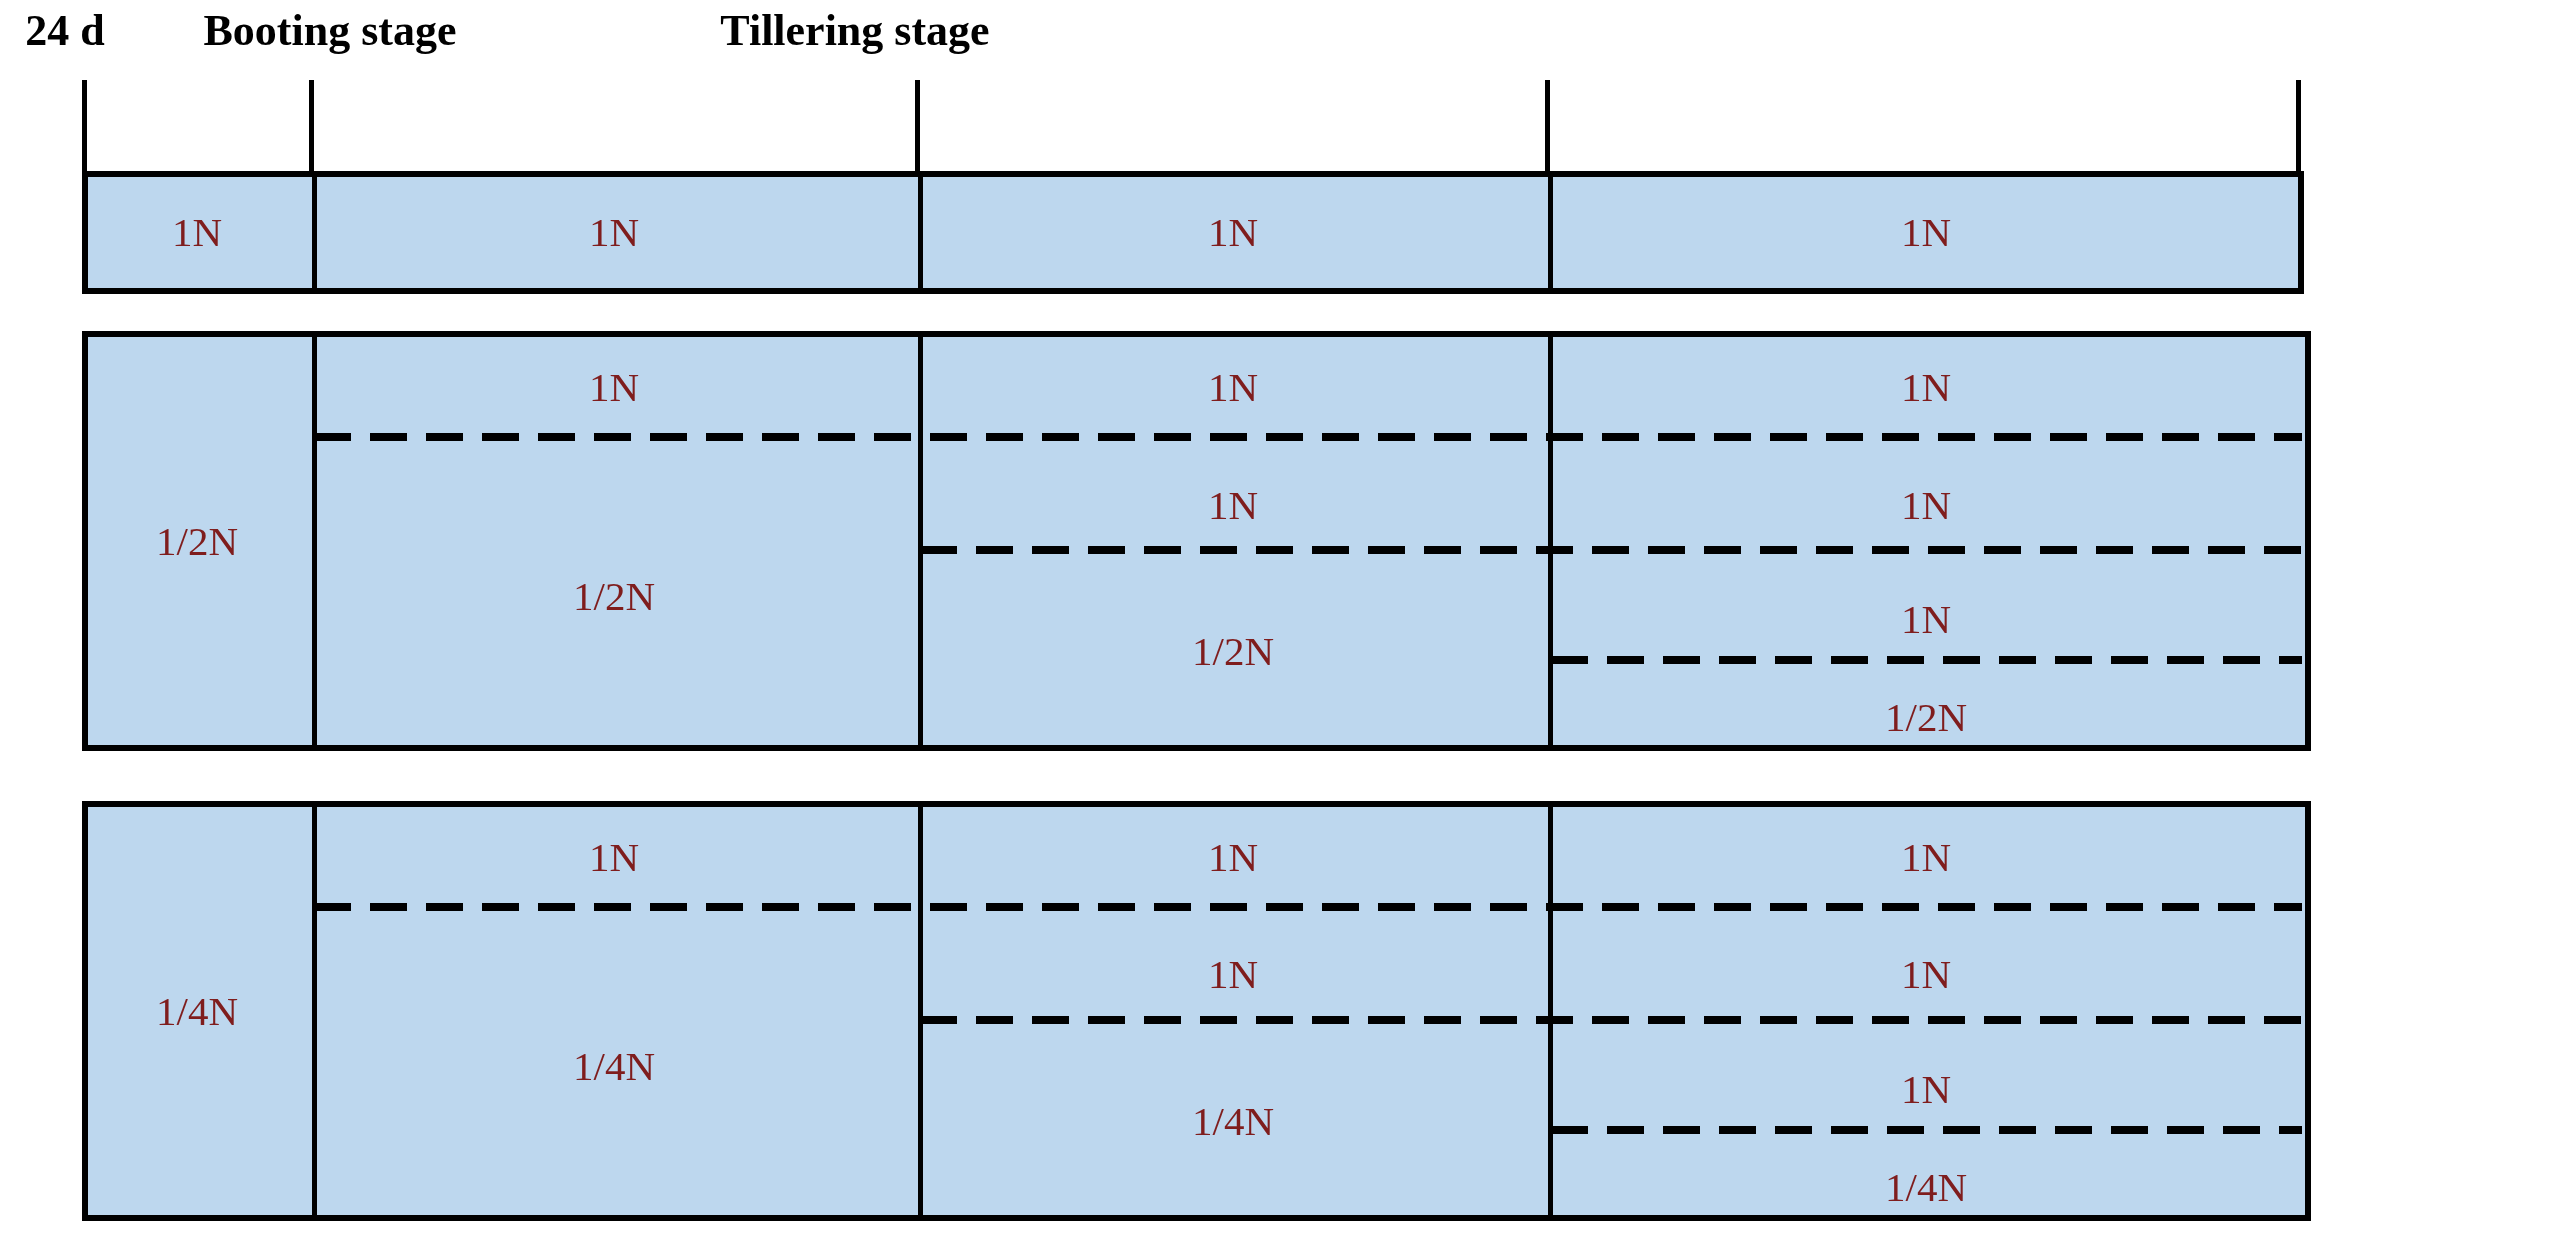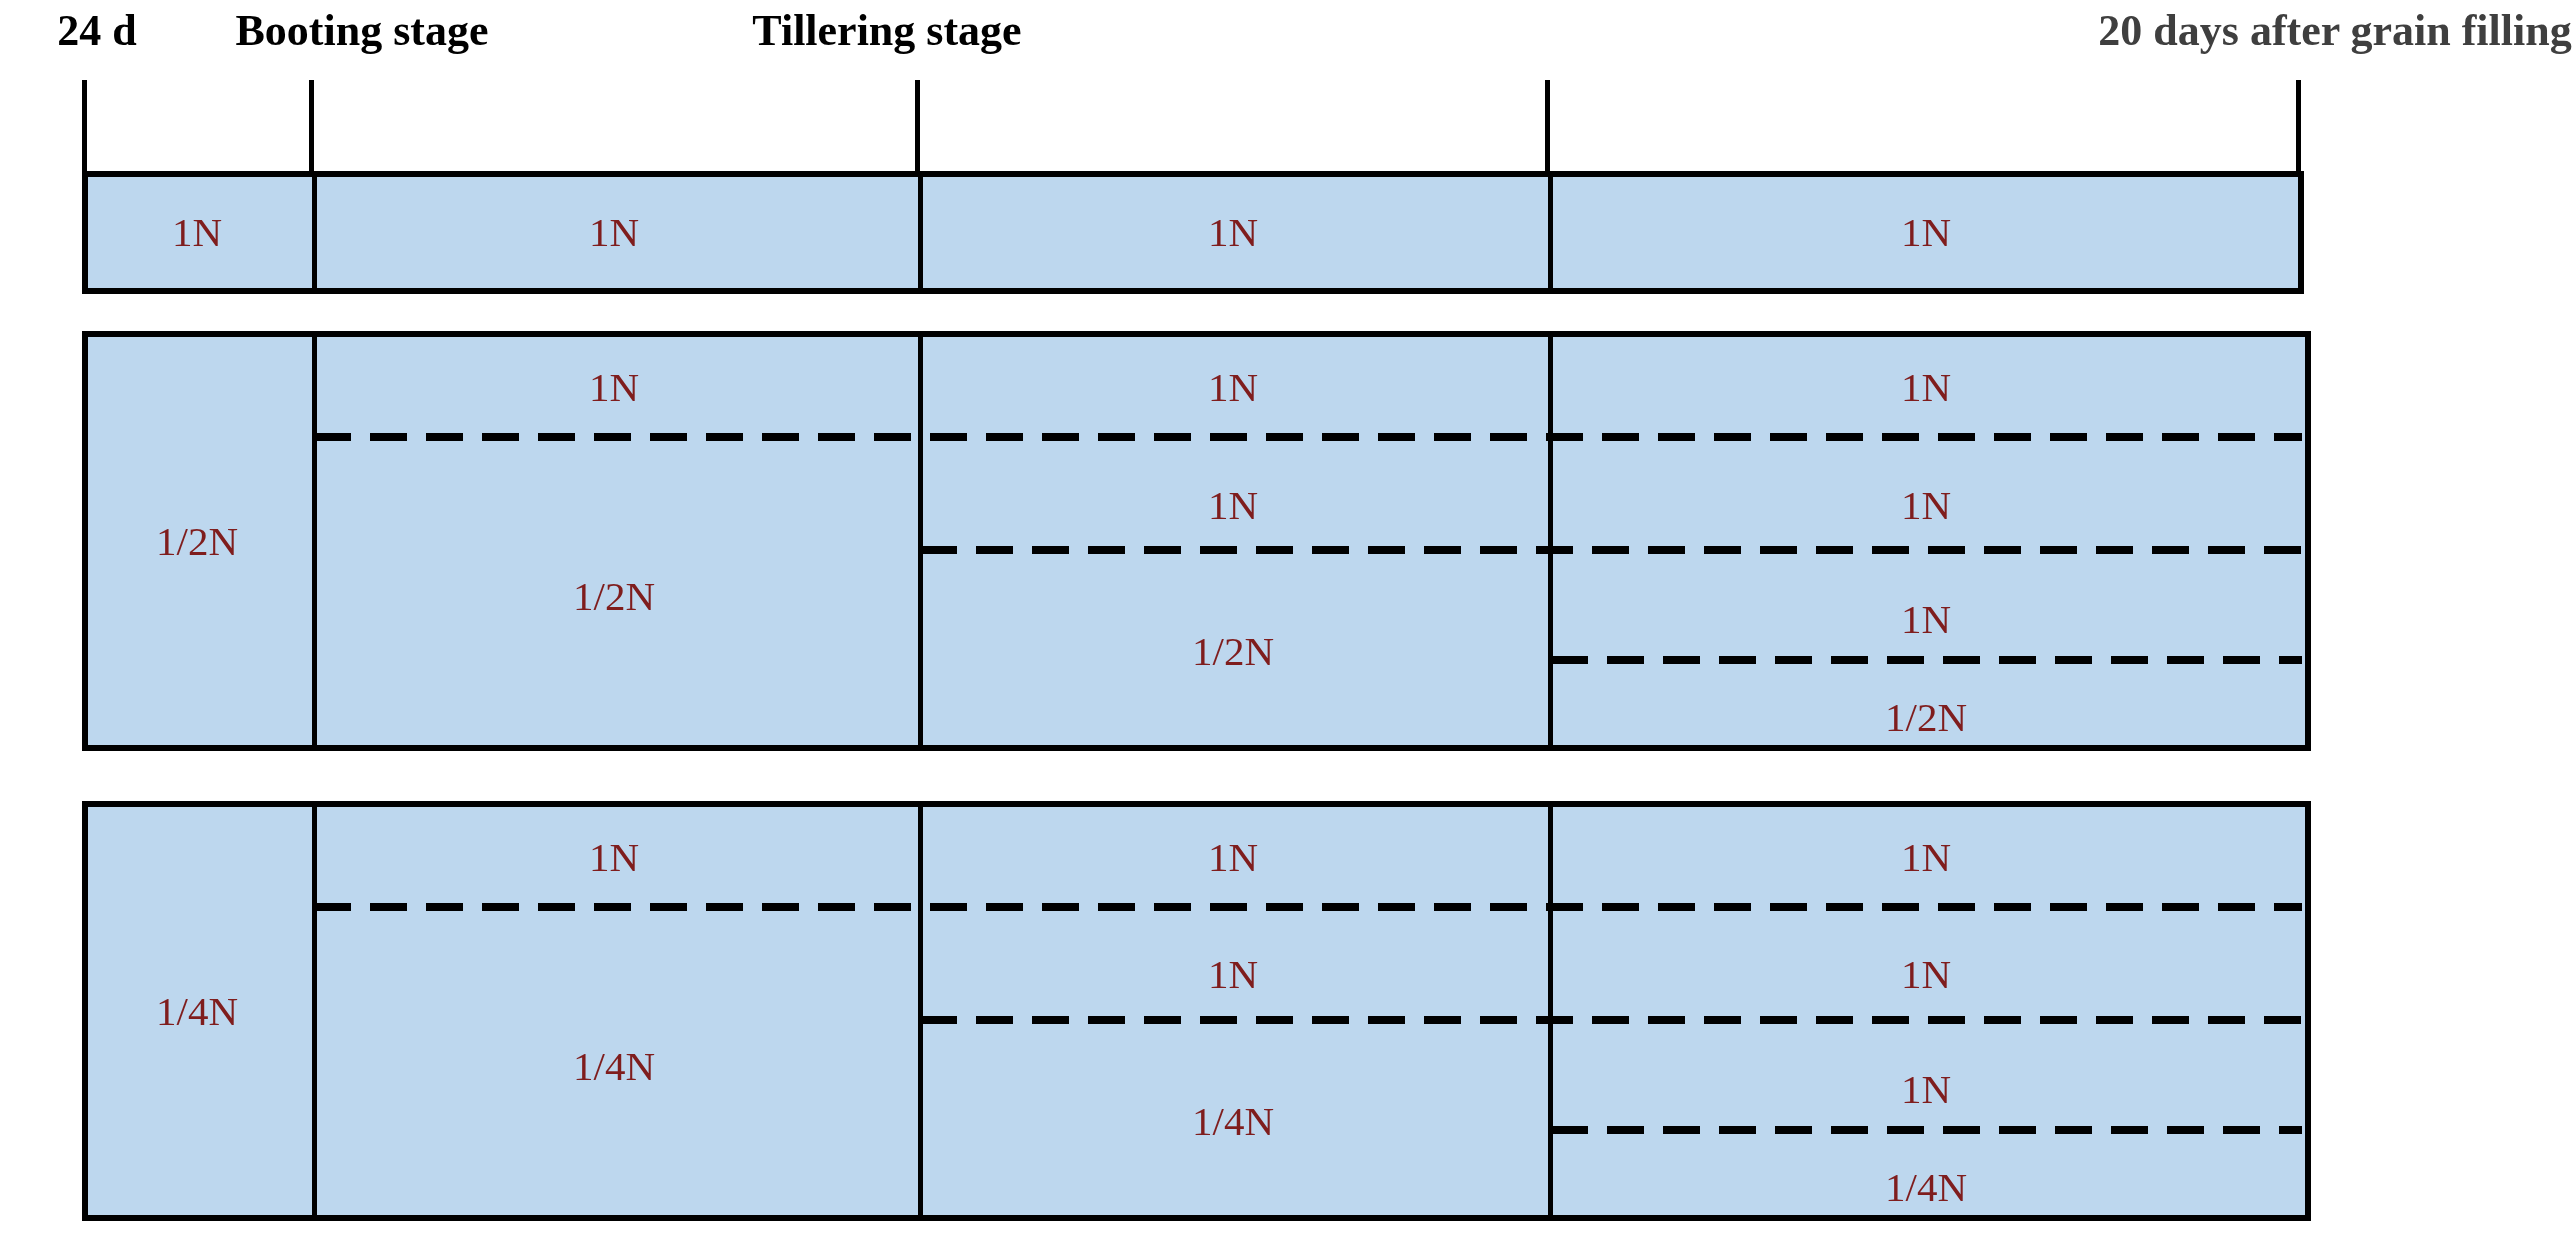--- a/index.html
+++ b/index.html
@@ -1,19 +1,19 @@
 <!DOCTYPE html>
 <html style="font-size:13.5px"><head>
 <meta charset="utf-8">
 <style>
   html,body{margin:0;padding:0;background:#ffffff;}
   .canvas{position:relative;width:2576px;height:1243px;background:#ffffff;overflow:hidden;
           font-family:"Liberation Serif","DejaVu Serif",serif;}
   .toplabel{position:absolute;top:5px;transform:translateX(-50%);font-size:44px;font-weight:bold;
-            color:#000;white-space:nowrap;line-height:1.2;margin-left:32px;}
+            color:#000;white-space:nowrap;line-height:1.2;}
   .toplabel.muted{color:#3F3F3F;}
   .tick{position:absolute;top:80px;height:91px;width:5px;background:#000;}
   .bar{position:absolute;left:82px;background:#BDD7EE;border:6px solid #000;box-sizing:border-box;}
   .bar1{top:171px;width:2222px;height:123px;}
   .bar2{top:331px;width:2229px;height:420px;}
   .bar3{top:801px;width:2229px;height:420px;}
   .vline{position:absolute;width:5px;background:#000;}
   .vl-b1{top:171px;height:123px;}
   .vl-b2{top:331px;height:420px;}
   .vl-b3{top:801px;height:420px;}
@@ -22,21 +22,20 @@
   .cell{position:absolute;transform:translate(-50%,-50%);font-size:41px;color:#7f1d1d;white-space:nowrap;}
 </style>
 </head>
 <body>
 
 <div class="canvas">
 
   <div class="toplabel" style="left:65px">24 d</div>
   <div class="toplabel" style="left:330px">Booting stage</div>
   <div class="toplabel" style="left:855px">Tillering stage</div>
-  <div class="toplabel muted" style="left: 2303px; color: rgb(63, 63, 63);">20 days after grain filling</div>
 
   <div class="tick" style="left:82px"></div>
   <div class="tick" style="left:309px"></div>
   <div class="tick" style="left:915px"></div>
   <div class="tick" style="left:1545px"></div>
   <div class="tick" style="left:2296px"></div>
 
   <div class="bar bar1" style="background: rgb(189, 215, 238);"></div>
   <div class="vline vl-b1" style="left:312px"></div>
   <div class="vline vl-b1" style="left:918px"></div>

